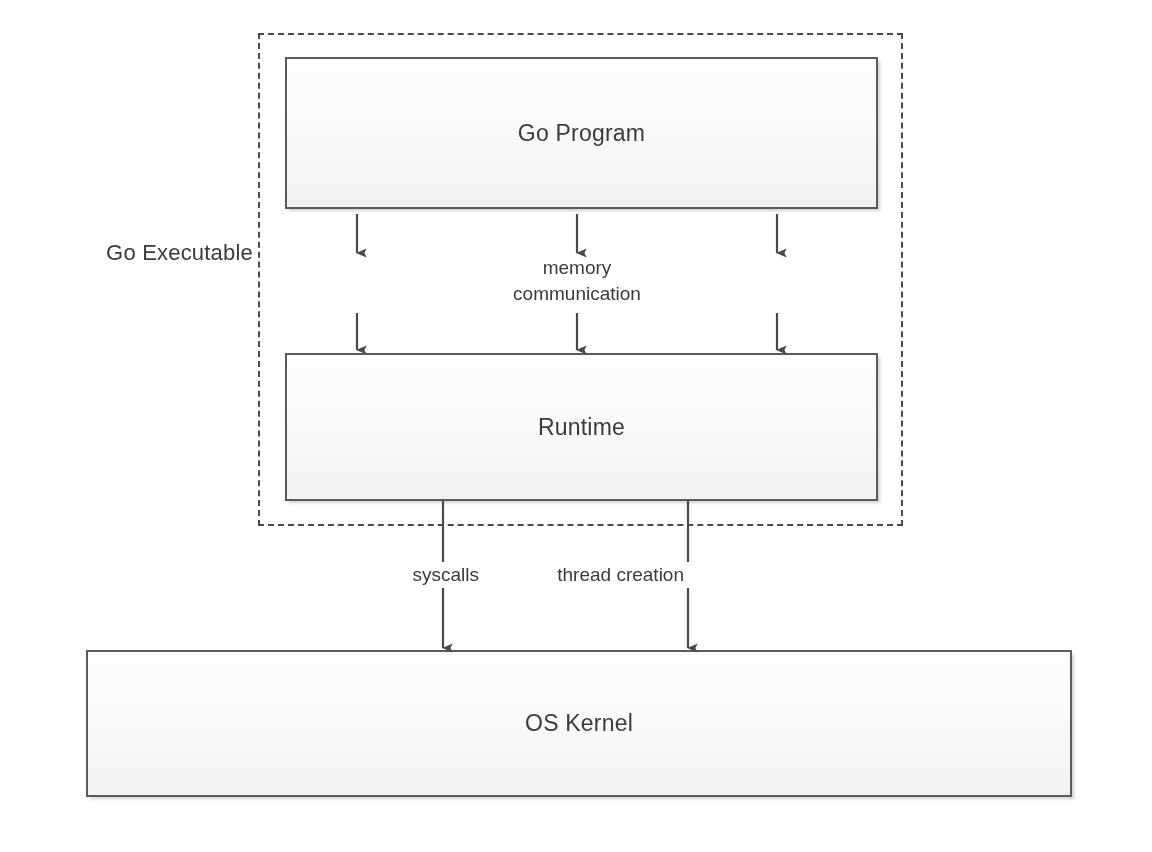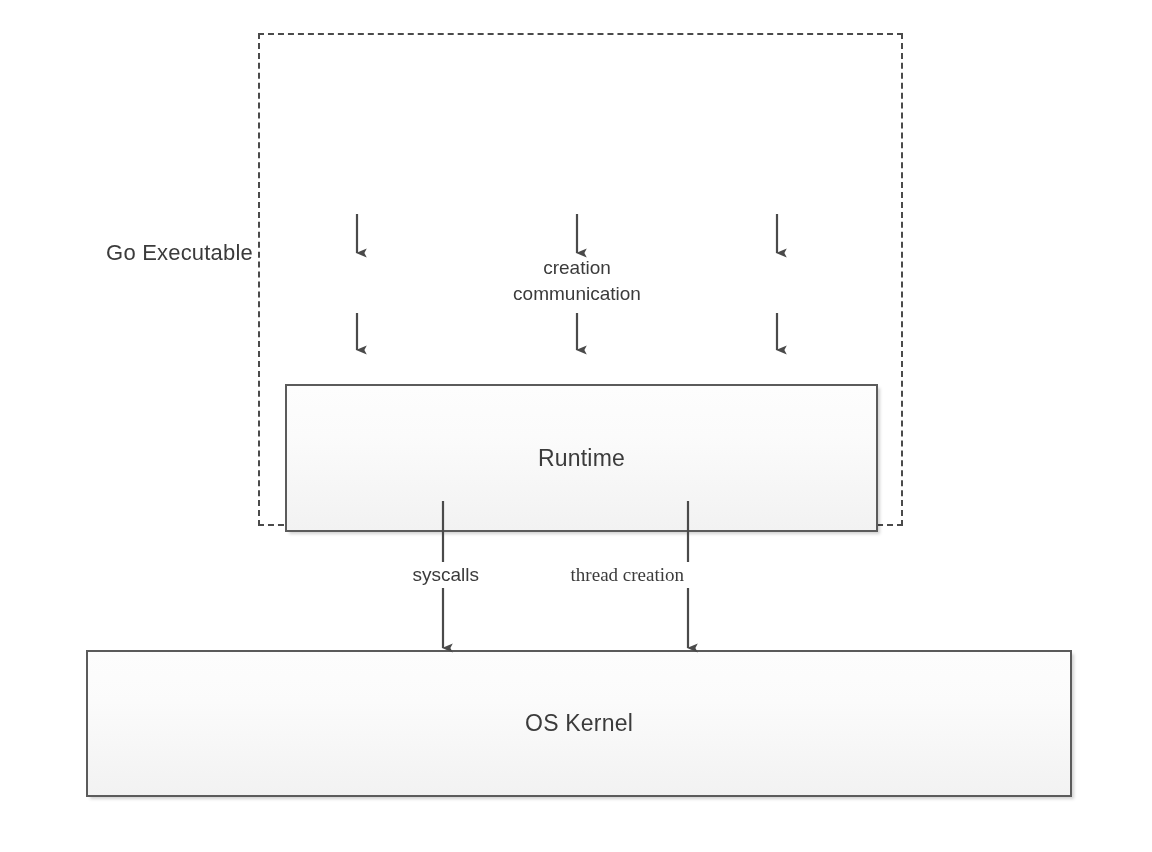--- a/index.html
+++ b/index.html
@@ -77,22 +77,25 @@
 </style>
 </head>
 <body>
 
 <div id="diagram-root">
 
   <div class="group-boundary" style="left:258px; top:33px; width:645px; height:493px;"></div>
 
   <div class="group-label" style="left:58px; top:240px; width:195px;">Go Executable</div>
 
+  <div class="comp-box" style="left:285px; top:57px; width:593px; height:152px;">
+    <span class="comp-label">Go Program</span>
+  </div>
 
-  <div class="comp-box" style="left:285px; top:353px; width:593px; height:148px;margin-top:31px;">
+  <div class="comp-box" style="left:285px; top:353px; width:593px; height:148px;">
     <span class="comp-label">Runtime</span>
   </div>
 
   <div class="comp-box" style="left:86px; top:650px; width:986px; height:147px;">
     <span class="comp-label">OS Kernel</span>
   </div>
 
   <svg id="arrow-layer" viewBox="0 0 1152 852" xmlns="http://www.w3.org/2000/svg">
     <defs>
       <marker id="ah-up" markerWidth="10" markerHeight="11" refX="5" refY="1.2" orient="auto-start-reverse" markerUnits="userSpaceOnUse">
@@ -124,26 +127,26 @@
     </g>
 
     <g>
       <line x1="688" y1="501" x2="688" y2="562" stroke="#4a4a4a" stroke-width="2.2"></line>
       <line x1="688" y1="588" x2="688" y2="648" stroke="#4a4a4a" stroke-width="2.2" marker-end="url(#ah-dn)"></line>
     </g>
   </svg>
 
 
   <div class="edge-label" style="left:577px; top:255px;">
-    <div>creation</div>
+    <div>memory</div>
     <div>communication</div>
   </div>
 
 
   <div class="edge-label" style="left:439px; top:562px; transform:translateX(-100%);margin-left:40px;">
     <div>syscalls</div>
   </div>
 
-  <div class="edge-label" style="left:684px; top:562px; transform:translateX(-100%);font-family:Liberation Serif, serif;">
+  <div class="edge-label" style="left:684px; top:562px; transform:translateX(-100%);">
     <div>thread creation</div>
   </div>
 
 </div>
 
 </body></html>

